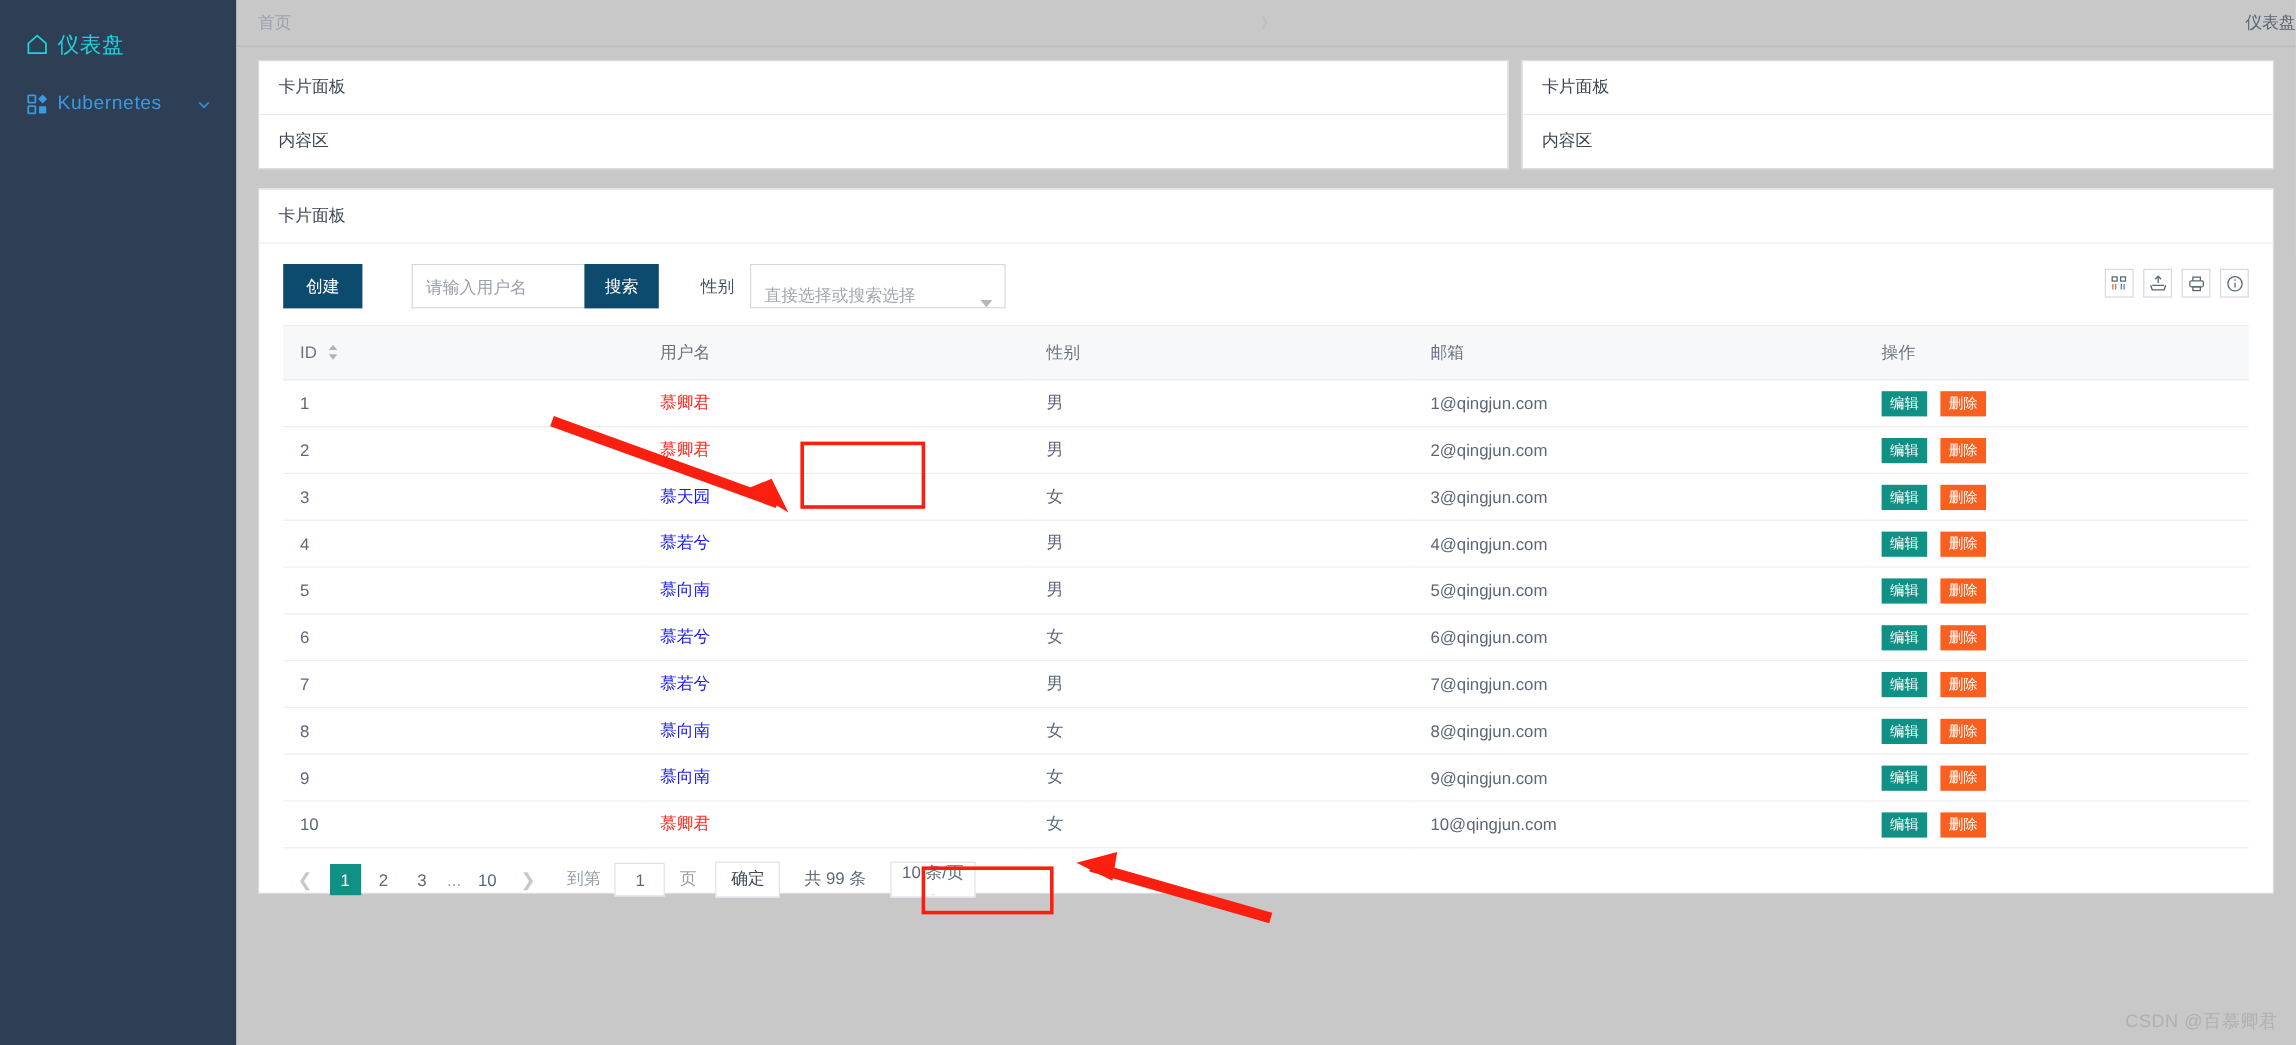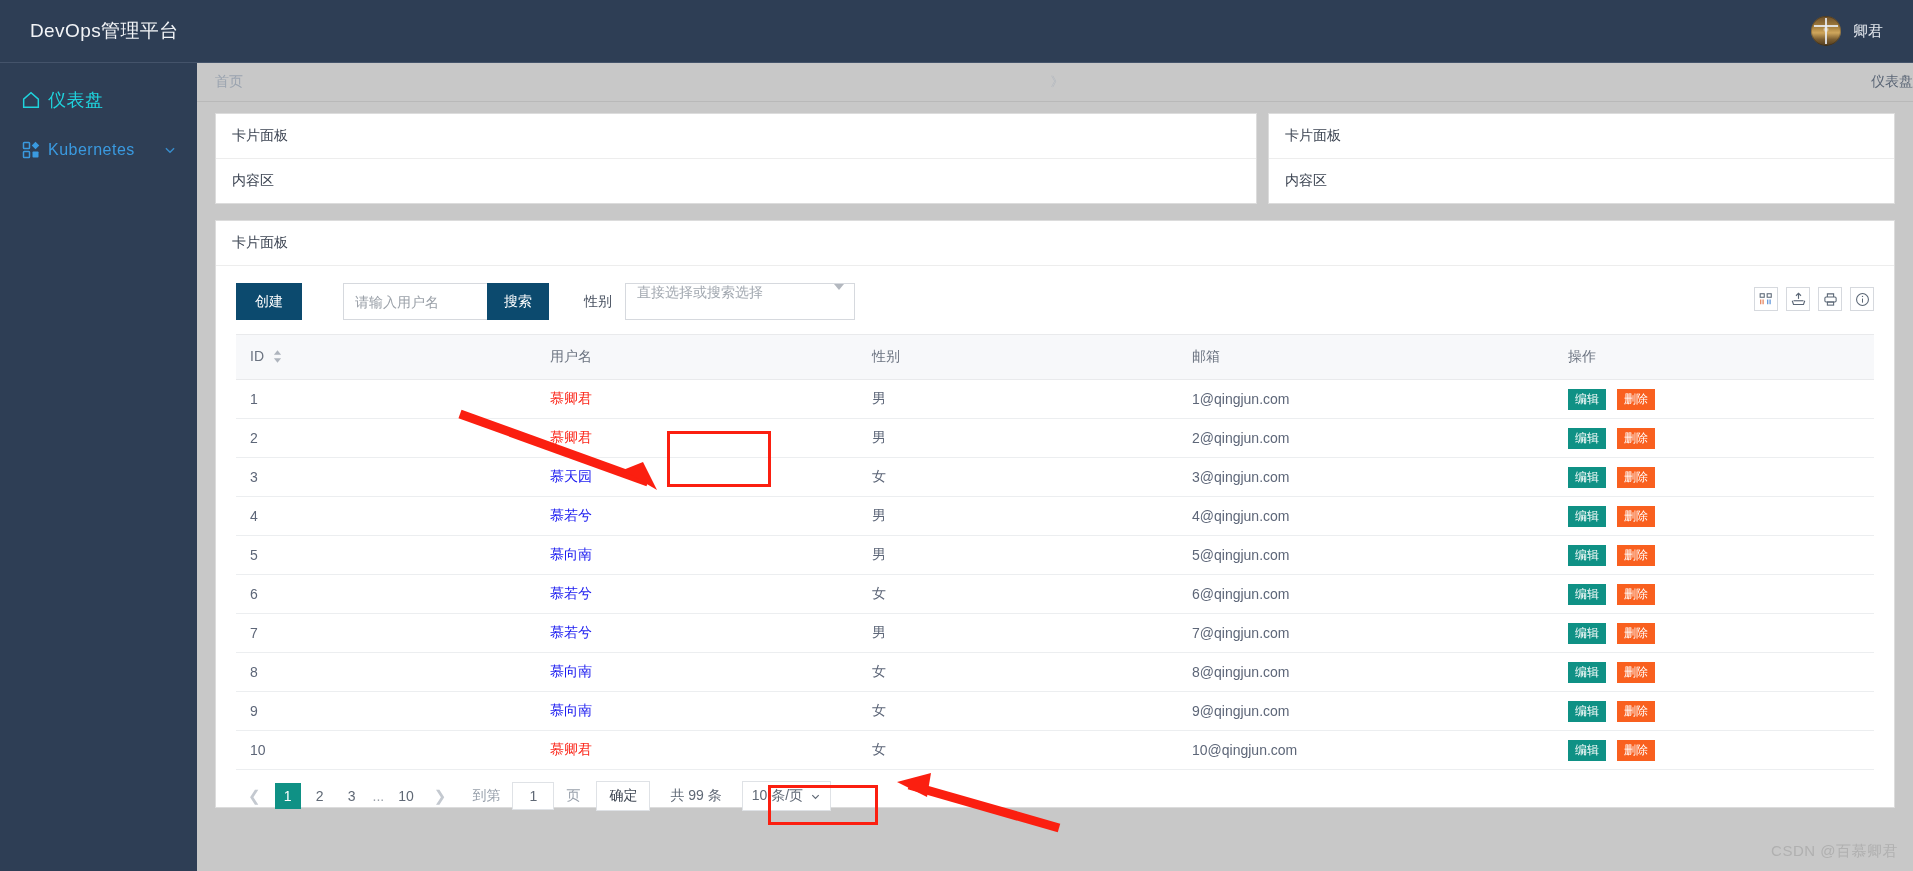--- a/index.html
+++ b/index.html
@@ -96,22 +96,22 @@
   .search-wrap { display: flex; align-items: center; }
   .search-input {
     width: 144px; height: 37px; border: 1px solid #d6d9de; border-right: none;
     padding: 0 11px; font-size: 14px; font-family: inherit; color: #444; outline: none;
     background: #fff;
   }
   .search-input::placeholder { color: #9aa0a8; }
   .btn-search { padding: 0 17px; }
   .filter-label { margin-left: 35px; margin-right: 13px; font-size: 14px; color: #47505f; }
   .select-box {
-    width: 230px; height: 37px; border: 1px solid #d6d9de; background: #fff;
-    display: flex; align-items: flex-start; padding: 0 10px 0 11px; cursor: pointer;
+    width: 213px; height: 37px; border: 1px solid #d6d9de; background: #fff;
+    display: flex; align-items: flex-end; padding: 0 10px 0 11px; cursor: pointer;
   }
   .select-text { flex: 1; font-size: 14px; color: #a2a8b0; white-space: nowrap; }
   .caret { width: 0; height: 0; border-left: 5px solid transparent; border-right: 5px solid transparent;
            border-top: 6px solid #b3b8bf; flex: none; }
 
   .tool-icons { position: absolute; right: 0; top: 4px; display: flex; gap: 8px; }
   .tool-ico {
     width: 24px; height: 24px; border: 1px solid #d6d9de; background: #fff;
     display: flex; align-items: center; justify-content: center; cursor: pointer;
   }
@@ -161,48 +161,41 @@
     font-size: 14px; font-family: inherit; color: #5f6875; outline: none; margin: 0 6px;
   }
   .pg-confirm {
     border: 1px solid #dfe2e6; background: #fff; height: 30px; padding: 0 12px;
     font-size: 14px; font-family: inherit; color: #3f4754; cursor: pointer; margin-left: 10px;
   }
   .pg-total { margin-left: 14px; color: #5f6875; }
   .pg-size {
     margin-left: 14px; border: 1px solid #dfe2e6; background: #fff; height: 30px;
     display: flex; align-items: center; gap: 7px; padding: 0 9px; cursor: pointer;
-    font-size: 14px; color: #5f6875;
+    font-size: 14px; color: #5f6875; flex-direction: column;
   }
 
   
   .anno { position: absolute; pointer-events: none; }
   .anno-box { border: 3px solid #fb1f10; }
   #anno-box-top { left: 470px; top: 368px; width: 104px; height: 56px; }
   #anno-box-bottom { left: 571px; top: 722px; width: 110px; height: 40px; }
   #anno-arrow-top { left: 255px; top: 345px; width: 240px; height: 90px; }
   #anno-arrow-bottom { left: 680px; top: 710px; width: 190px; height: 60px; }
 
   .watermark {
     position: absolute; right: 15px; bottom: 10px;
     font-size: 15px; color: #b0b0b0; letter-spacing: .5px; user-select: none;
   }
 </style>
 </head>
 <body>
 
 <div class="app">
 
-  <div class="topbar">
-    <div class="brand">DevOps管理平台</div>
-    <div class="topbar-right">
-      <div class="avatar"></div>
-      <div class="user-name">卿君</div>
-    </div>
-  </div>
 
   <div class="body">
 
     <div class="sidebar">
 
       <div class="nav-item active">
         <span class="nav-ico">
           <svg width="22" height="22" viewBox="0 0 24 24" fill="none" stroke="#1fd3dd" stroke-width="1.6">
             <path d="M4 11 L12 4 L20 11 L20 20 L4 20 Z"></path>
           </svg>

